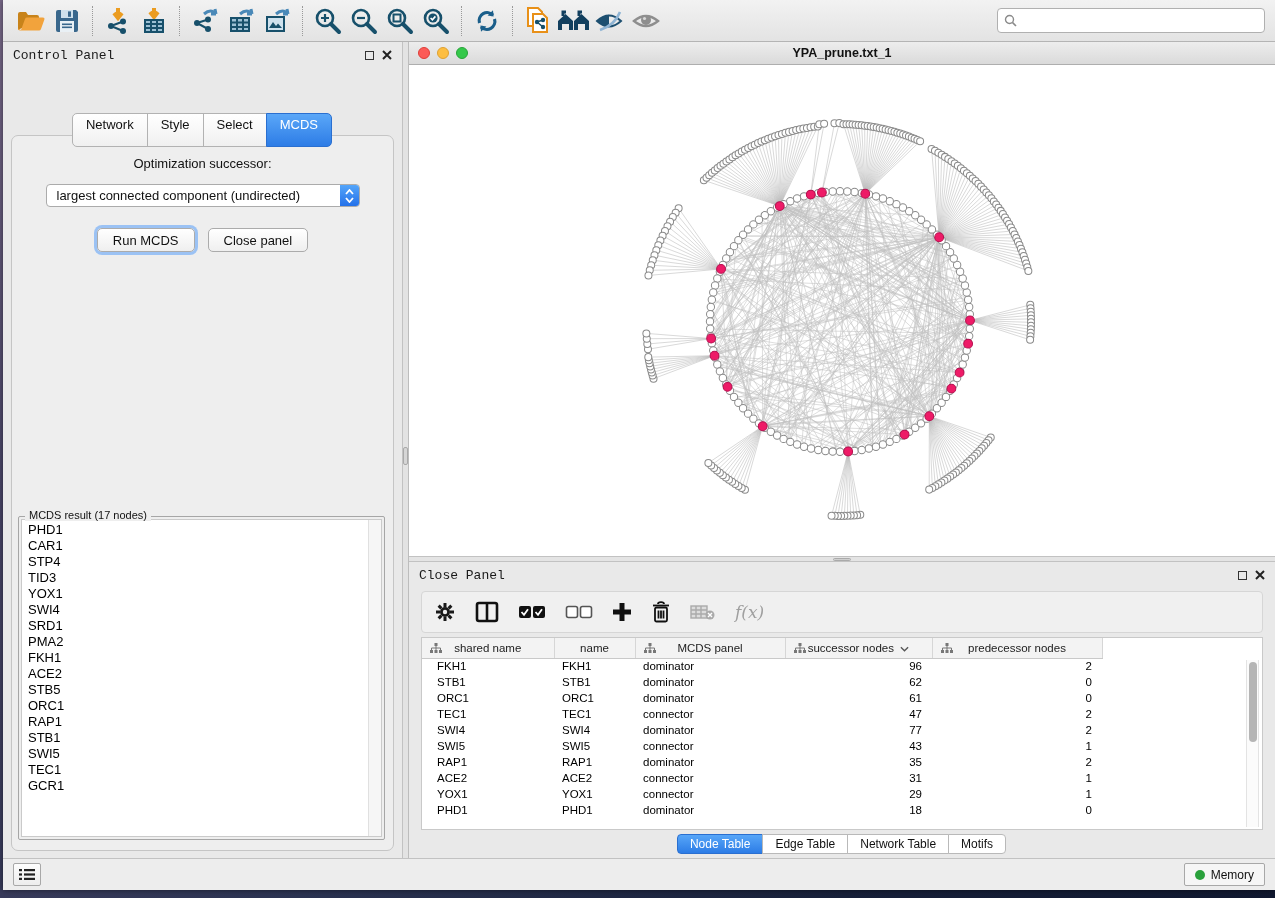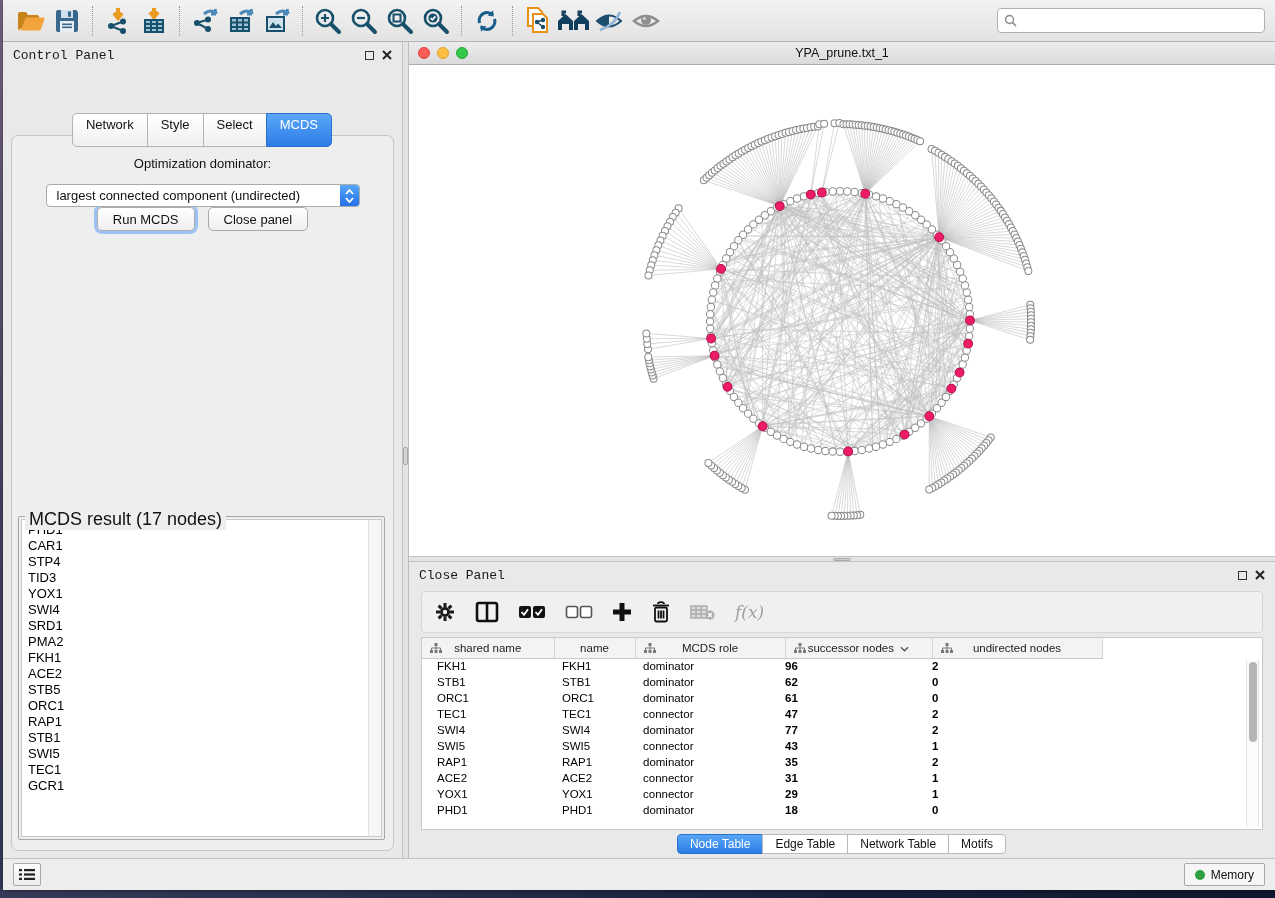--- a/index.html
+++ b/index.html
@@ -36,47 +36,47 @@
 
   .cp-content { position:absolute; left:8px; right:8px; top:93px; bottom:7px; background:#eeeeee;
                 border:1px solid #c5c5c5; border-radius:7px; }
   .opt-label { text-align:center; margin-top:20px; font-size:13px; color:#111; }
   .dropdown { position:relative; margin:13px auto 0; width:314px; height:23px; background:#fff;
               border:1px solid #ababab; border-radius:4px; font-size:13px; line-height:21px;
               padding-left:10px; color:#111; }
   .dd-step { position:absolute; right:0; top:0; bottom:0; width:19px; border-radius:0 3px 3px 0;
              background:linear-gradient(#54a5fa,#2471e9); display:flex; flex-direction:column;
              align-items:center; justify-content:center; gap:2px; }
-  .cp-btnrow { display:flex; justify-content:center; gap:13px; margin-top:0; }
+  .cp-btnrow { display:flex; justify-content:center; gap:13px; margin-top:21px; }
   .aqua-btn { height:24px; padding:0 15px; font-size:13px; color:#111; background:linear-gradient(#ffffff,#efefef);
               border:1px solid #ababab; border-radius:5px; cursor:default; }
   .aqua-btn.focus { box-shadow:0 0 0 3px rgba(88,158,250,.55); }
 
   .result-box { position:absolute; left:6px; right:8px; top:373px; bottom:10px; }
   .rb-frame { position:absolute; left:0; right:0; top:7px; bottom:0; border:1px solid #a6a6a6; border-radius:2px; }
-  .rb-legend { position:absolute; top:0; left:7px; background:#eeeeee; padding:0 4px; font-size:18px; color:#111; z-index:1; }
+  .rb-legend { position:absolute; top:0; left:7px; background:#eeeeee; padding:0 4px; font-size:11px; color:#111; z-index:1; }
   .rb-list { position:absolute; left:2px; right:2px; top:2px; bottom:2px; background:#fff;
              border:1px solid #cacaca; overflow:hidden; }
   .rb-scroll { position:absolute; top:0; right:0; bottom:0; width:13px; background:#f6f6f6; border-left:1px solid #e0e0e0; }
   .rb-items { position:absolute; left:0; top:2px; right:14px; }
   .rb-items div { font-size:13px; line-height:16px; padding-left:6px; color:#000; }
 
   
   .v-split { width:7px; flex:0 0 7px; background:#e3e3e3; border-left:1px solid #c2c2c2;
              border-right:1px solid #bdbdbd; position:relative; }
   .v-split .grip { position:absolute; top:405px; left:0; width:5px; height:18px; background:#d6d6d6;
                    border:1px solid #a9a9a9; border-radius:2px; }
 
   
   .right-col { flex:1; display:flex; flex-direction:column; min-width:0; }
 
   .net-window { height:514px; flex:0 0 514px; display:flex; flex-direction:column; }
   .net-title { height:23px; flex:0 0 23px; background:linear-gradient(#ededed,#dadada);
                border-bottom:1px solid #aeaeae; position:relative; display:flex; align-items:center;
-               justify-content:center; font-size:12.5px; font-weight:normal; color:#111; }
+               justify-content:center; font-size:12.5px; font-weight:bold; color:#111; }
   .lights { position:absolute; left:9px; top:5px; display:flex; gap:7px; }
   .light { width:12px; height:12px; border-radius:50%; }
   .net-canvas { flex:1; background:#fff; position:relative; overflow:hidden; }
   .net-canvas svg { position:absolute; inset:0; }
 
   .h-split { height:6px; flex:0 0 6px; background:#e4e4e4; border-top:1px solid #c2c2c2;
              border-bottom:1px solid #c2c2c2; position:relative; }
   .h-split .grip { position:absolute; left:50%; top:1px; width:18px; height:3px; margin-left:-9px;
                    background:#cfcfcf; border:1px solid #aaa; border-radius:2px; }
 
@@ -89,21 +89,21 @@
   .tp-tablewrap { margin:4px 12px 0 12px; flex:1; background:#fff; border:1px solid #c9c9c9;
                   position:relative; overflow:hidden; }
   table.node-table { border-collapse:collapse; table-layout:fixed; }
   .node-table th { height:20px; background:#f3f3f3; border-right:1px solid #d6d6d6; border-bottom:1px solid #c9c9c9;
                    font-size:11.5px; font-weight:normal; color:#222; position:relative; text-align:center; }
   .node-table th.filler { background:#fff; border-right:none; }
   .node-table th .h-icon { position:absolute; left:8px; top:5px; }
   .node-table td { height:16px; font-size:11.5px; color:#000; white-space:nowrap; overflow:hidden; }
   .node-table td.l { text-align:left; padding-left:15px; }
   .node-table td.l2 { text-align:left; padding-left:8px; }
-  .node-table td.r { text-align:left; padding-right:10px;font-weight:bold; }
+  .node-table td.r { text-align:right; padding-right:10px; }
   .tp-vscroll { position:absolute; right:3px; top:22px; bottom:2px; width:13px; background:#fbfbfb;
                 border-left:1px solid #e3e3e3; border-right:1px solid #e3e3e3; }
   .tp-vscroll .thumb { position:absolute; left:2px; top:2px; width:8px; height:80px; background:#b5b5b5; border-radius:4px; }
 
   .tp-tabs { height:28px; flex:0 0 28px; display:flex; justify-content:center; align-items:center; }
   .tp-tab { height:20px; line-height:18px; padding:0 12px; font-size:12px; background:#fff;
             border:1px solid #b9b9b9; margin-left:-1px; color:#111; cursor:default; }
   .tp-tab:first-child { border-radius:4px 0 0 4px; }
   .tp-tab:last-child { border-radius:0 4px 4px 0; }
   .tp-tab.active { background:linear-gradient(#57a6f8,#2c7ce6); color:#fff; border-color:#2a6fd0; }
@@ -277,21 +277,21 @@
               </svg>
         </span>
       </div>
       <div class="cp-tabs">
         <div class="seg">Network</div>
         <div class="seg">Style</div>
         <div class="seg">Select</div>
         <div class="seg active">MCDS</div>
       </div>
       <div class="cp-content">
-        <div class="opt-label">Optimization dominator:</div>
+        <div class="opt-label">Optimization successor:</div>
         <div class="dropdown">
           <span>largest connected component (undirected)</span>
           <span class="dd-step">
             <svg width="9" height="6" viewBox="0 0 9 6">
                   <path d="M1 5 L4.5 1 L8 5" stroke="#fff" stroke-width="1.8" fill="none"></path>
                 </svg>
             <svg width="9" height="6" viewBox="0 0 9 6">
                   <path d="M1 1 L4.5 5 L8 1" stroke="#fff" stroke-width="1.8" fill="none"></path>
                 </svg>
           </span>
@@ -1284,41 +1284,41 @@
                       </svg><span>shared name</span></th>
                 <th><span>name</span></th>
                 <th><svg class="h-icon" width="12" height="10" viewBox="0 0 12 10">
                         <g fill="#777">
                           <rect x="4.5" y="0" width="3" height="3"></rect>
                           <rect x="0" y="7" width="3" height="3"></rect>
                           <rect x="4.5" y="7" width="3" height="3"></rect>
                           <rect x="9" y="7" width="3" height="3"></rect>
                         </g>
                         <path d="M6 3 v2 M1.5 7 V5 h9 V7 M6 5 v2" stroke="#777" fill="none"></path>
-                      </svg><span>MCDS role</span></th>
+                      </svg><span>MCDS panel</span></th>
                 <th><svg class="h-icon" width="12" height="10" viewBox="0 0 12 10">
                         <g fill="#777">
                           <rect x="4.5" y="0" width="3" height="3"></rect>
                           <rect x="0" y="7" width="3" height="3"></rect>
                           <rect x="4.5" y="7" width="3" height="3"></rect>
                           <rect x="9" y="7" width="3" height="3"></rect>
                         </g>
                         <path d="M6 3 v2 M1.5 7 V5 h9 V7 M6 5 v2" stroke="#777" fill="none"></path>
                       </svg><span>successor nodes</span>&nbsp;&nbsp;<svg width="9" height="6" viewBox="0 0 10 6">
                         <path d="M1 1 L5 5 L9 1" stroke="#555" stroke-width="1.5" fill="none"></path>
                       </svg></th>
                 <th><svg class="h-icon" width="12" height="10" viewBox="0 0 12 10">
                         <g fill="#777">
                           <rect x="4.5" y="0" width="3" height="3"></rect>
                           <rect x="0" y="7" width="3" height="3"></rect>
                           <rect x="4.5" y="7" width="3" height="3"></rect>
                           <rect x="9" y="7" width="3" height="3"></rect>
                         </g>
                         <path d="M6 3 v2 M1.5 7 V5 h9 V7 M6 5 v2" stroke="#777" fill="none"></path>
-                      </svg><span>undirected nodes</span></th>
+                      </svg><span>predecessor nodes</span></th>
                 <th class="filler"></th>
               </tr>
             </thead>
             <tbody id="node-rows">
                   <tr>
                     <td class="l">FKH1</td>
                     <td class="l2">FKH1</td>
                     <td class="l2">dominator</td>
                     <td class="r">96</td>
                     <td class="r">2</td>

